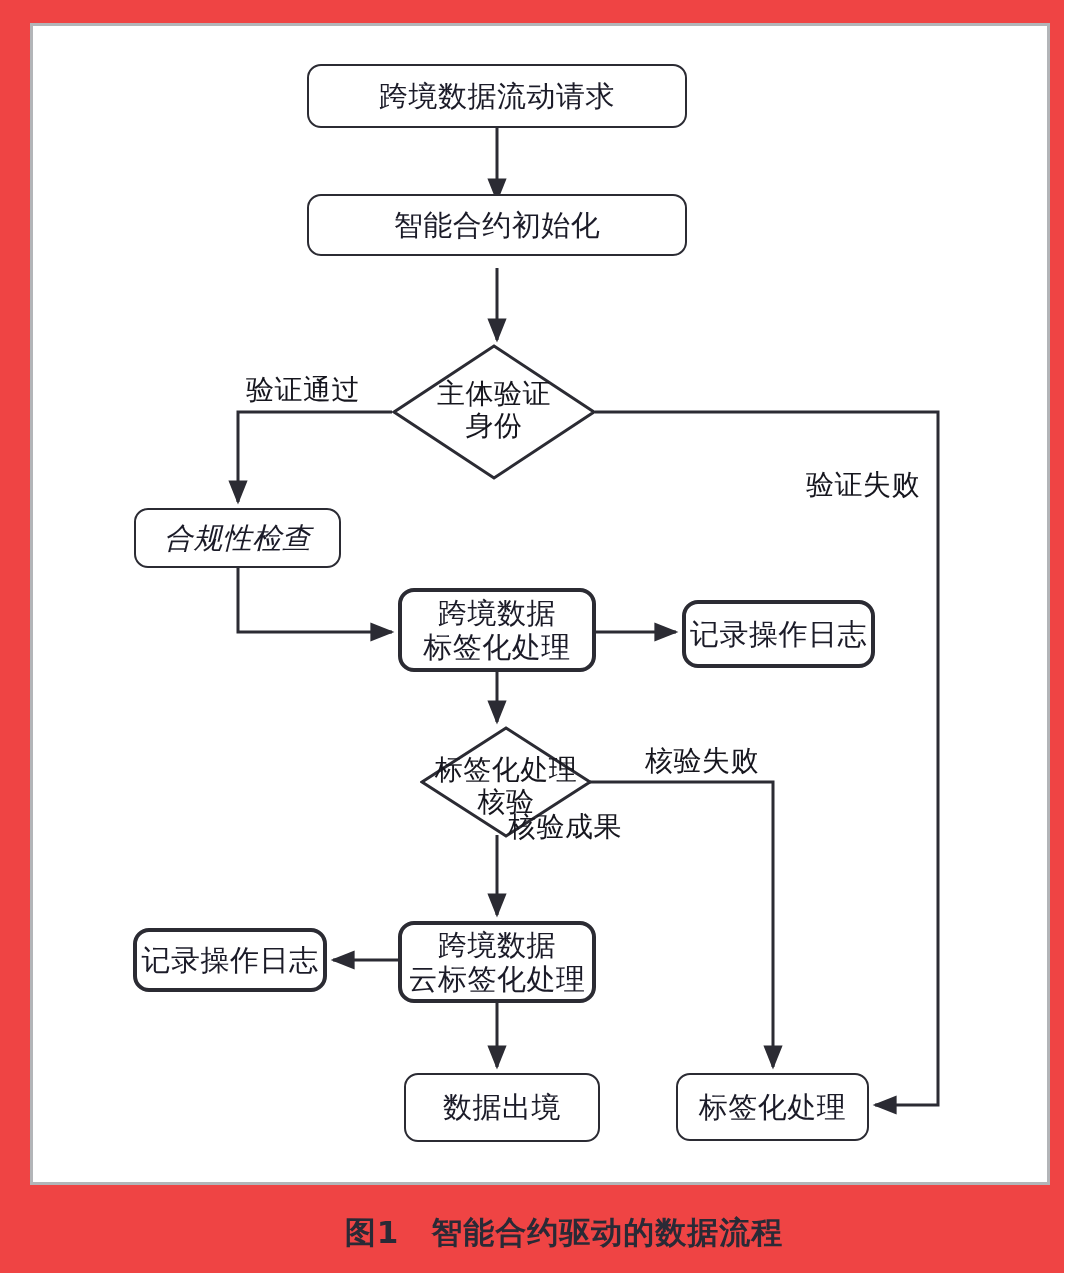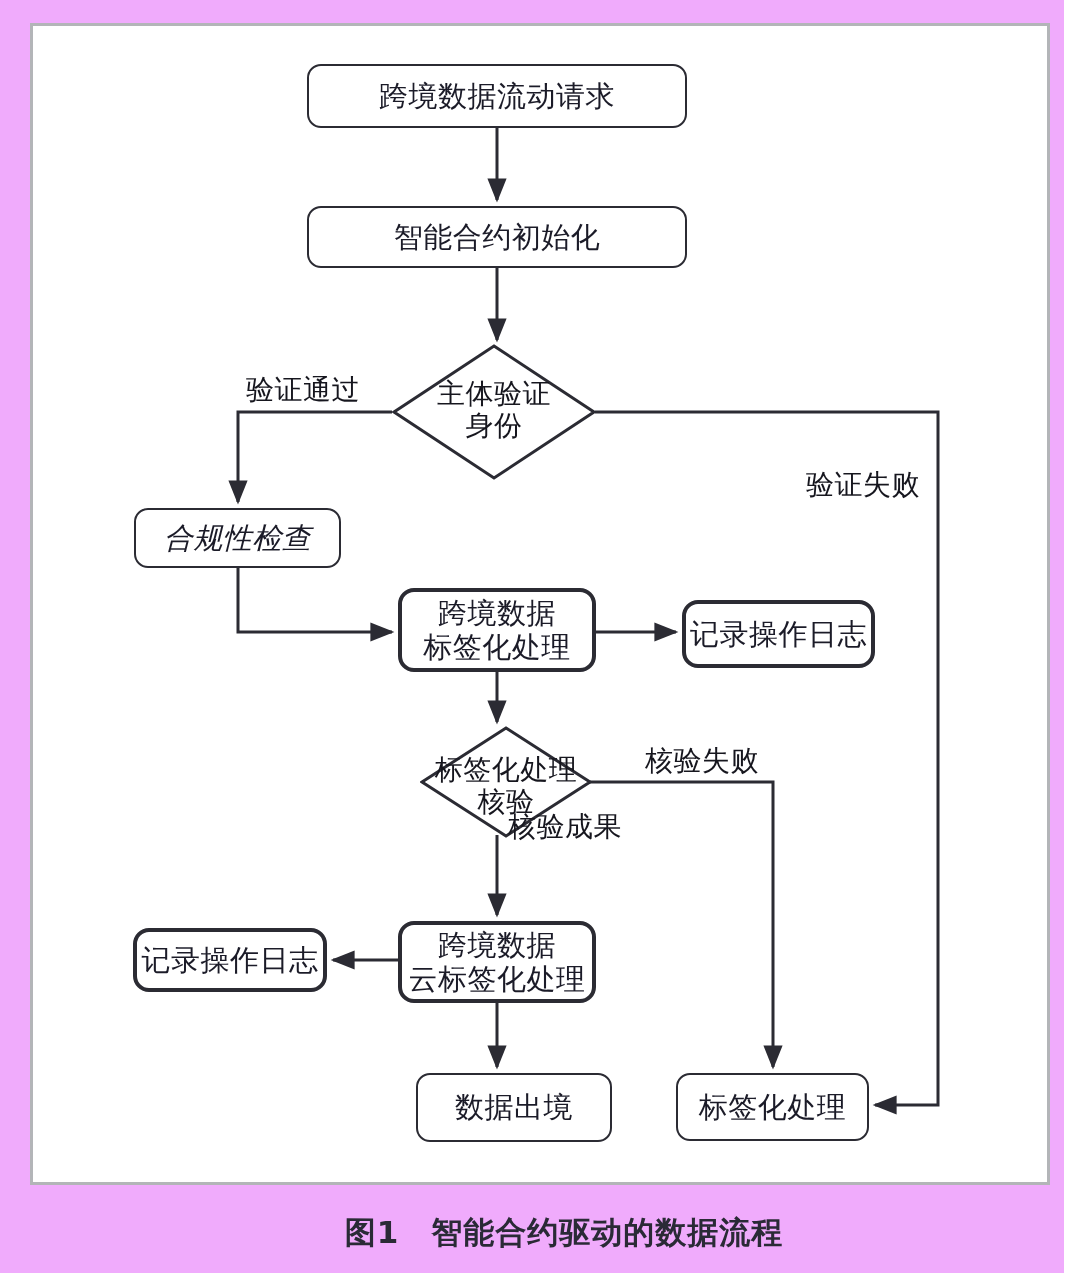--- a/index.html
+++ b/index.html
@@ -12,21 +12,21 @@
     height: 1273px;
     font-family: "Liberation Serif", "DejaVu Serif", serif;
     position: relative;
     overflow: hidden;
   }
   #page {
     position: absolute;
     left: 0; top: 0;
     width: 1064px;
     height: 1273px;
-    background: #f0abfc;
+    background: #ef4444;
   }
   #figure-frame {
     position: absolute;
     left: 30px;
     top: 23px;
     width: 1020px;
     height: 1162px;
     border: 3px solid #b3b5b8;
     box-sizing: border-box;
     background: #ffffff;
@@ -124,21 +124,21 @@
       <path d="M497,1003 L497,1067"></path>
 
       <path d="M595,412 L938,412 L938,1105 L875,1105"></path>
     </g>
   </svg>
 
   <div class="node proc" style="left:307px; top:64px; width:380px; height:64px;">
     <span>跨境数据流动请求</span>
   </div>
 
-  <div class="node proc" style="left:307px; top:206px; width:380px; height:62px;">
+  <div class="node proc" style="left:307px; top:194px; width:380px; height:62px;">
     <span>智能合约初始化</span>
   </div>
 
   <svg style="position:absolute; left:392px; top:344px; width:204px; height:136px;" viewBox="0 0 204 136" xmlns="http://www.w3.org/2000/svg">
     <polygon points="102,2 202,68 102,134 2,68" fill="#ffffff" stroke="#2b2b33" stroke-width="3"></polygon>
   </svg>
   <div class="diamond-label" style="left:392px; top:378px; width:204px;">
     <div>主体验证</div>
     <div>身份</div>
   </div>
@@ -174,21 +174,21 @@
 
   <div class="node proc thick" style="left:133px; top:928px; width:194px; height:64px;">
     <span>记录操作日志</span>
   </div>
 
   <div class="node proc thick" style="left:398px; top:921px; width:198px; height:82px; flex-direction:column;">
     <span>跨境数据</span>
     <span>云标签化处理</span>
   </div>
 
-  <div class="node proc" style="left:416px; top:1073px; width:196px; height:69px;">
+  <div class="node proc" style="left:404px; top:1073px; width:196px; height:69px;">
     <span>数据出境</span>
   </div>
 
   <div class="node proc" style="left:676px; top:1073px; width:193px; height:68px;">
     <span>标签化处理</span>
   </div>
 
   <div id="caption">图1　智能合约驱动的数据流程</div>
 
 </div>

